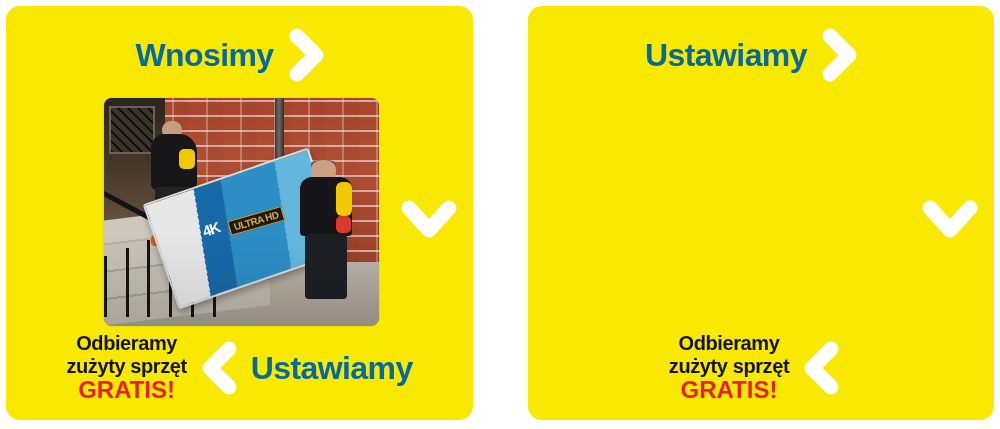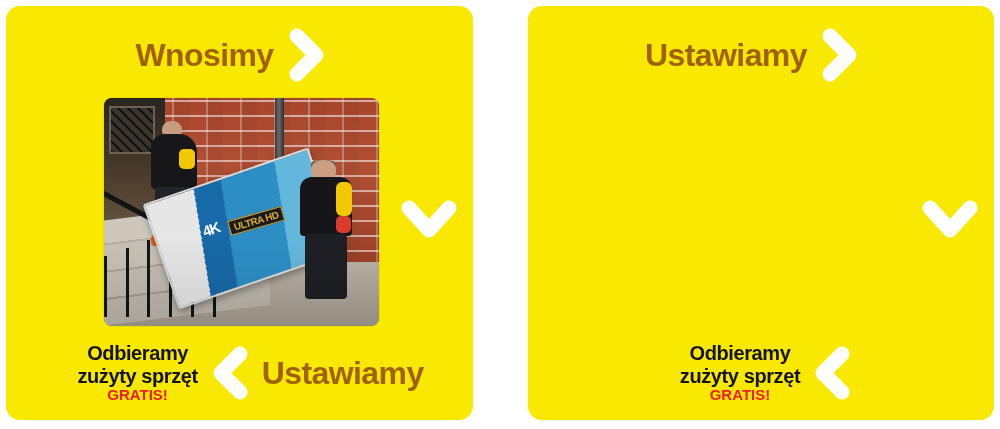--- a/index.html
+++ b/index.html
@@ -12,46 +12,46 @@
     background:#f9e900;border-radius:14px;overflow:hidden;
   }
   #panel-left{left:6px;width:467px;}
   #panel-right{left:528px;width:466px;}
 
   .hdr{
     position:absolute;top:26px;left:0;width:100%;height:46px;
     display:flex;align-items:center;justify-content:center;gap:0px;
   }
   .step-text{
-    color:#a16207;font-weight:700;letter-spacing:-0.6px;
+    color:#0369a1;font-weight:700;letter-spacing:-0.6px;
     font-family:"Liberation Sans",sans-serif;white-space:nowrap;
     line-height:1;
   }
   .hdr .step-text{font-size:32px;}
 
   
   .chev{display:block;}
   .chev svg{display:block;}
 
   .chev-right{margin:0 14px 0 12px;}
 
   .chev-down{
     position:absolute;right:16px;top:191px;
   }
 
   .footer{
     position:absolute;left:0;bottom:16px;width:100%;
-    display:flex;align-items:center;justify-content:center;margin-left:11px;
+    display:flex;align-items:center;justify-content:center;
   }
   .recycle{
     text-align:center;color:#131313;font-weight:700;
     font-size:20px;line-height:1.12;letter-spacing:-0.4px;
     font-family:"Liberation Sans",sans-serif;
   }
-  .recycle .gratis{color:#ee1c24;display:block;font-size:15px;letter-spacing:0px;}
+  .recycle .gratis{color:#ee1c24;display:block;font-size:24px;letter-spacing:0px;}
   .chev-left{margin:0 8px 0 10px;}
   .footer .step-text{font-size:32px;}
 
   
   .photo{
     position:absolute;top:92px;
     border-radius:8px;overflow:hidden;background:#8a8a8a;
     box-shadow:0 0 0 1px rgba(0,0,0,.05);
   }
   #photo-left{left:98px;width:275px;height:228px;}

